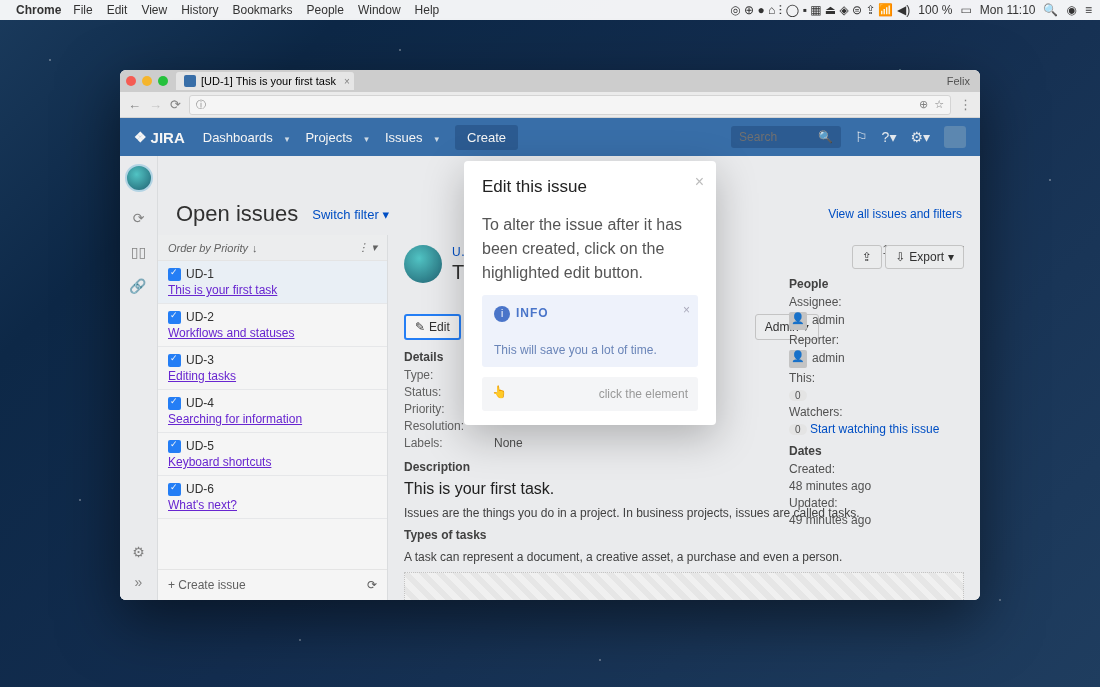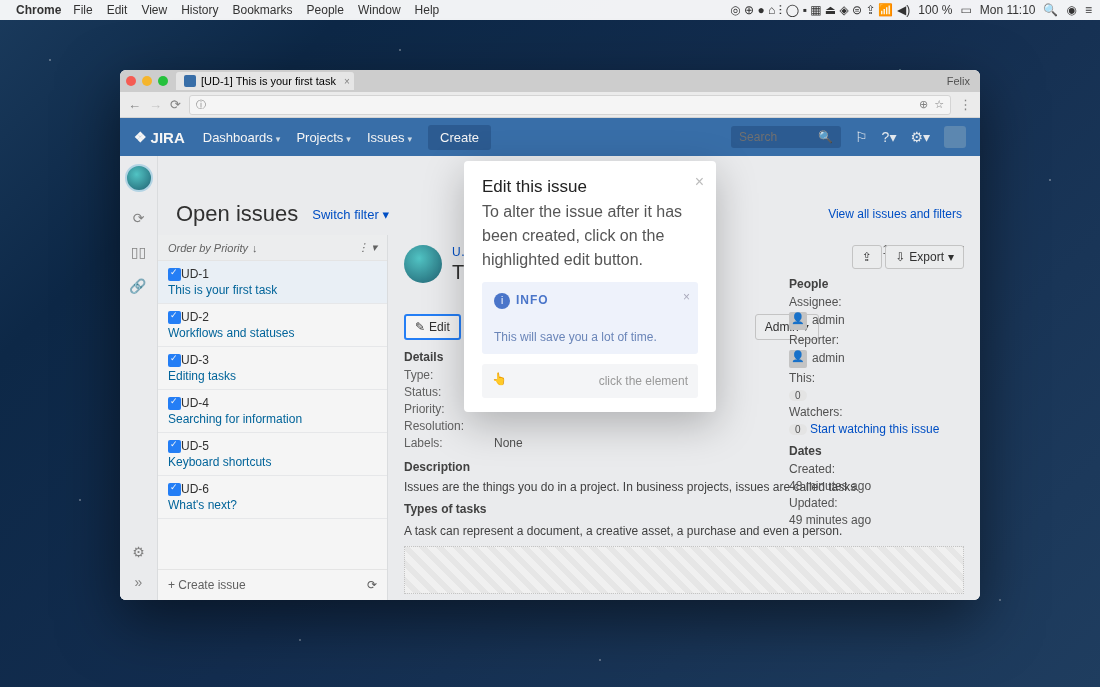--- a/index.html
+++ b/index.html
@@ -25,21 +25,21 @@
 .profile { margin-left:auto; margin-right:10px; font-size:11px; color:#555;}
 .addrbar { height:26px; background:#f5f5f5; border-bottom:1px solid #ddd; display:flex; align-items:center; padding:0 8px; gap:8px; font-size:12px; color:#666;}
 .addrbar .nav{font-size:13px;color:#888;}
 .url { flex:1; border:1px solid #ddd; border-radius:3px; background:#fff; padding:2px 6px; display:flex; align-items:center; gap:5px; font-size:11px; color:#333;}
 .url .circ{font-size:10px;color:#888;}
 .url .right{margin-left:auto;display:flex;gap:6px;color:#888;}
 
 .jiranav { height:38px; background:#3b73af; color:#fff; display:flex; align-items:center; padding:0 14px; font-size:13px;}
 .jiralogo { font-weight:bold; font-size:15px; margin-right:18px; display:flex; align-items:center; gap:4px;}
 .jiralogo::before{content:"❖"; font-size:14px;}
-.jnav { margin-right:16px; display:flex; align-items:center; gap:3px; cursor:pointer;}
+.jnav { margin-right:16px; display:flex; align-items:center; gap:12px; cursor:pointer;}
 .jnav .caret::after{content:"▾"; font-size:9px; opacity:0.8;}
 .createbtn { background:#2e5f97; padding:5px 12px; border-radius:3px; cursor:pointer;}
 .jsearch { margin-left:auto; background:#2e5f97; border-radius:3px; padding:4px 8px; width:110px; display:flex; align-items:center; font-size:12px; color:#bcd; }
 .jsearch input{background:transparent;border:none;color:#bcd;width:75px;outline:none;font-size:12px;}
 .jicons { display:flex; gap:14px; margin-left:14px; align-items:center;}
 .jicons .ic{font-size:14px;opacity:0.9;}
 .avatar{width:22px;height:22px;background:#608db8;border-radius:3px;}
 
 .content { flex:1; display:flex; background:#f4f5f7; overflow:hidden;}
 .siderail { width:38px; background:#f4f5f7; border-right:1px solid #e3e5e8; display:flex; flex-direction:column; align-items:center; padding-top:8px; gap:18px;}
@@ -50,24 +50,24 @@
 .header { padding:12px 18px 8px; display:flex; align-items:center; gap:14px;}
 .header h1{font-size:22px;font-weight:400;color:#333;}
 .switchf{font-size:13px;color:#0052cc;cursor:pointer;}
 .viewall{margin-left:auto;font-size:12px;color:#0052cc;}
 .split { flex:1; display:flex; overflow:hidden;}
 .list { width:230px; border-right:1px solid #e3e5e8; background:#fff; display:flex; flex-direction:column;}
 .listhead{padding:6px 10px;font-size:11px;color:#666;border-bottom:1px solid #eee;display:flex;align-items:center;gap:4px;background:#f6f7f8;font-style:italic;}
 .listhead .sp{margin-left:auto;}
 .issue{padding:6px 10px;border-bottom:1px solid #f0f1f3;font-size:12px;}
 .issue.sel{background:#f3f9ff;}
-.ikey{display:flex;align-items:center;color:#333;}
+.ikey{display:flex;align-items:center;gap:5px;color:#333;}
 .ikey .sq{width:13px;height:13px;background:#2684ff;border-radius:2px;position:relative;}
 .ikey .sq::after{content:"✓";color:#fff;font-size:9px;position:absolute;left:2px;top:-1px;}
-.isum{color:#0369a1;margin-top:2px;}
+.isum{color:#6d28d9;margin-top:2px;text-decoration:underline;}
 .listfoot{margin-top:auto;padding:8px 10px;font-size:12px;color:#666;border-top:1px solid #eee;display:flex;justify-content:space-between;}
 .detail { flex:1; padding:10px 16px; overflow:hidden; position:relative;}
 .prav{width:38px;height:38px;border-radius:50%;background:radial-gradient(circle at 40% 35%,#5cc 0%,#267 100%);position:relative;float:left;margin-right:10px;}
 .crumb{font-size:12px;color:#0052cc;}
 .dact{display:flex;gap:4px;margin-top:30px;clear:both;}
 .btn{border:1px solid #ccc;background:#f5f6f7;border-radius:3px;padding:4px 9px;font-size:12px;display:flex;align-items:center;gap:4px;cursor:pointer;color:#333;}
 .btn.edit{border:2px solid #2684ff;background:#fff;}
 .pag{margin-left:auto;font-size:12px;color:#666;display:flex;align-items:center;gap:6px;}
 .sect{font-size:12px;font-weight:600;color:#444;margin:10px 0 4px;}
 .fld{font-size:12px;color:#555;display:flex;margin:3px 0;}
@@ -79,21 +79,21 @@
 .rcol{position:absolute;right:16px;top:10px;width:175px;font-size:12px;}
 .rcol .btn{display:inline-flex;}
 .psect{font-weight:600;color:#444;margin:8px 0 4px;}
 .prow{margin:3px 0;color:#555;}
 .uav{display:inline-block;width:18px;height:18px;background:#ccc;border-radius:2px;vertical-align:middle;margin-right:5px;position:relative;}
 .uav::after{content:"👤";font-size:11px;position:absolute;left:2px;top:0;}
 .badge{display:inline-block;background:#eee;border-radius:8px;padding:0 6px;font-size:10px;color:#555;}
 .link{color:#0052cc;cursor:pointer;}
 
 .tip { position:absolute; left:464px; top:161px; width:252px; background:#fff; border-radius:4px; box-shadow:0 12px 40px rgba(0,0,0,0.25); z-index:50; padding:16px 18px 14px; }
-.tip h3{font-size:17px;font-weight:400;color:#222;margin-bottom:3px;}
+.tip h3{font-size:17px;font-weight:400;color:#222;margin-bottom:16px;}
 .tip .close{position:absolute;right:12px;top:12px;color:#bbb;font-size:16px;cursor:pointer;}
 .tip p{font-size:16px;color:#555;line-height:1.5;margin-bottom:10px;}
 .infobox{background:#eef2fb;border-radius:3px;padding:10px 12px;position:relative;margin-bottom:10px;}
 .infobox .ititle{color:#4a75c9;font-weight:600;font-size:12px;letter-spacing:1px;}
 .infobox .ibody{color:#6a85b8;font-size:12px;margin-top:21px;}
 .infobox .ii{display:inline-block;width:16px;height:16px;background:#4a75c9;border-radius:50%;color:#fff;font-size:10px;text-align:center;line-height:16px;margin-right:6px;vertical-align:middle;}
 .infobox .ix{position:absolute;right:8px;top:8px;color:#aab;font-size:12px;}
 .clickbar{background:#f4f5f7;border-radius:3px;padding:8px 10px;display:flex;align-items:center;gap:8px;font-size:12px;color:#999;}
 .clickbar .ci{width:18px;height:18px;color:#aaa;}
 .clickbar .txt{margin-left:auto;}
@@ -281,20 +281,21 @@
               <span class="lab">Priority:</span>
             </div>
           <div class="fld">
               <span class="lab">Resolution:</span>
             </div>
           <div class="fld">
               <span class="lab">Labels:</span>
               <span>None</span>
             </div>
           <div class="sect">Description</div>
+          <div class="desc">This is your first task.</div>
           <div class="body">Issues are the things you do in a project. In business projects, issues are called tasks.</div>
           <div class="body"><b>Types of tasks</b></div>
           <div class="body">A task can represent a document, a creative asset, a purchase and even a person.</div>
           <div class="illus"></div>
 
           <div class="rcol">
             <div style="text-align:right;margin-bottom:6px;">
               <span class="btn">⇪</span>
               <span class="btn">⇩ <span>Export</span> ▾</span>
             </div>

